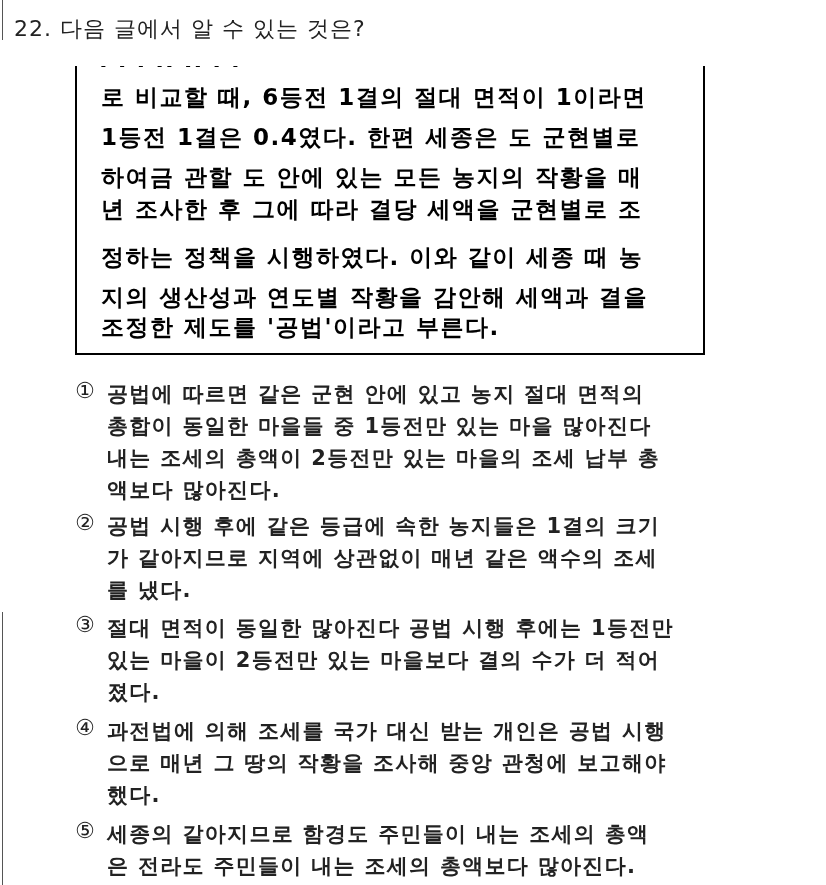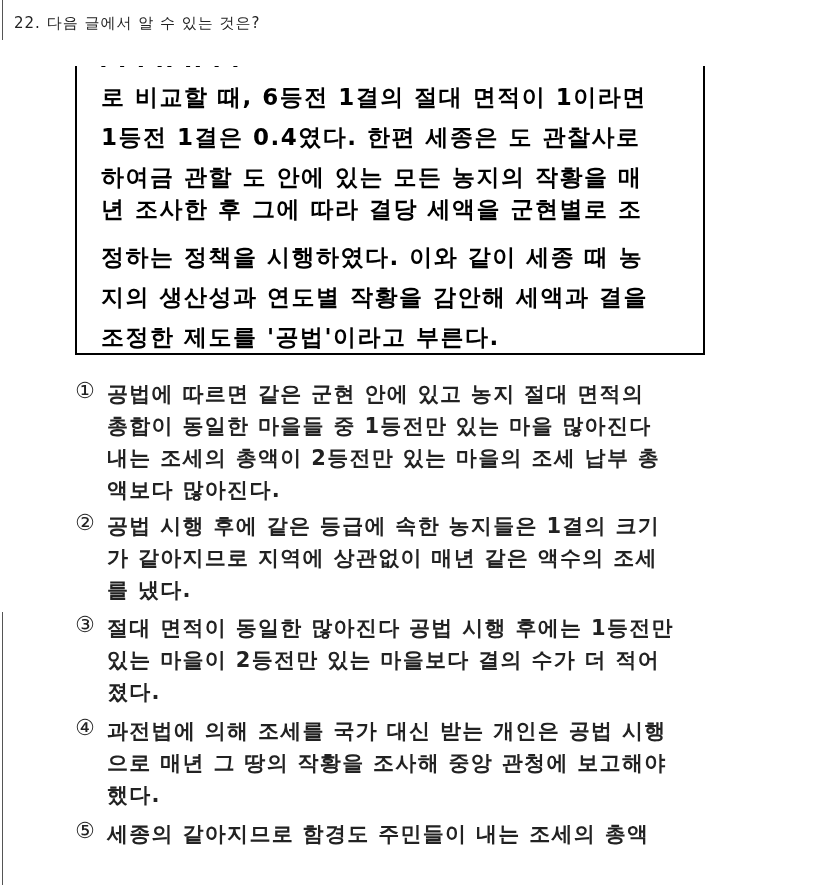--- a/index.html
+++ b/index.html
@@ -1,20 +1,20 @@
 <!DOCTYPE html>
 <html><head>
 <meta charset="utf-8">
 <style>
   html, body { margin:0; padding:0; background:#ffffff; }
   body { width:826px; height:885px; position:relative; overflow:hidden; color:#111; font-family:"DejaVu Sans", sans-serif; }
   .vbar { position:absolute; left:2px; width:1px; background:#555; }
   .vbar.top { top:0; height:40px; }
   .vbar.bottom { top:612px; height:273px; }
-  .qhead { position:absolute; left:14px; top:14px; font-size:15px; letter-spacing:1px; color:#222; white-space:nowrap; }
+  .qhead { position:absolute; left:14px; top:14px; font-size:22px; letter-spacing:1px; color:#222; white-space:nowrap; }
   .passage { position:absolute; left:75px; top:66px; width:630px; height:289px; border-left:2px solid #000; border-right:2px solid #000; border-bottom:2px solid #000; box-sizing:border-box; overflow:hidden; }
   .passage .cut { position:absolute; left:22px; top:-14px; font-size:23px; font-weight:bold; color:#000; white-space:nowrap; letter-spacing:1px; }
   .passage .line { position:absolute; left:24px; font-size:23px; font-weight:bold; color:#000; white-space:nowrap; letter-spacing:1.5px; }
   .opt { position:absolute; left:75px; width:680px; }
   .opt .num { position:absolute; left:0; top:0; font-size:22px; color:#222; }
   .opt .txt { position:absolute; left:32px; top:0; font-size:21px; line-height:32px; color:#222; letter-spacing:1.3px; }
   .opt .txt div { white-space:nowrap;font-weight:bold; }
 </style>
 </head>
 <body>
@@ -23,26 +23,26 @@
 <div class="vbar bottom"></div>
 
 <div class="qhead">
   <span>22.</span>
   <span>다음 글에서 알 수 있는 것은?</span>
 </div>
 
 <div class="passage">
   <div class="cut">· ·  ·  ·· ··  ·  ·</div>
   <div class="line" style="top:16px">로 비교할 때, 6등전 1결의 절대 면적이 1이라면</div>
-  <div class="line" style="top:56px">1등전 1결은 0.4였다. 한편 세종은 도 관찰사로</div>
+  <div class="line" style="top:56px">1등전 1결은 0.4였다. 한편 세종은 도 군현별로</div>
   <div class="line" style="top:96px">하여금 관할 도 안에 있는 모든 농지의 작황을 매</div>
   <div class="line" style="top:128px">년 조사한 후 그에 따라 결당 세액을 군현별로 조</div>
   <div class="line" style="top:216px">지의 생산성과 연도별 작황을 감안해 세액과 결을</div>
   <div class="line" style="top:176px">정하는 정책을 시행하였다. 이와 같이 세종 때 농</div>
-  <div class="line" style="top:256px">조정한 제도를 '공법'이라고 부른다.</div>
+  <div class="line" style="top:246px">조정한 제도를 '공법'이라고 부른다.</div>
 </div>
 
 <div class="opt" style="top:378px">
   <span class="num">①</span>
   <div class="txt">
     <div>공법에 따르면 같은 군현 안에 있고 농지 절대 면적의</div>
     <div>총합이 동일한 마을들 중 1등전만 있는 마을 많아진다</div>
     <div>내는 조세의 총액이 2등전만 있는 마을의 조세 납부 총</div>
     <div>액보다 많아진다.</div>
   </div>
@@ -72,14 +72,15 @@
     <div>과전법에 의해 조세를 국가 대신 받는 개인은 공법 시행</div>
     <div>으로 매년 그 땅의 작황을 조사해 중앙 관청에 보고해야</div>
     <div>했다.</div>
   </div>
 </div>
 
 <div class="opt" style="top:818px">
   <span class="num">⑤</span>
   <div class="txt">
     <div>세종의 같아지므로 함경도 주민들이 내는 조세의 총액</div>
+    <div>은 전라도 주민들이 내는 조세의 총액보다 많아진다.</div>
   </div>
 </div>
 
 </body></html>

